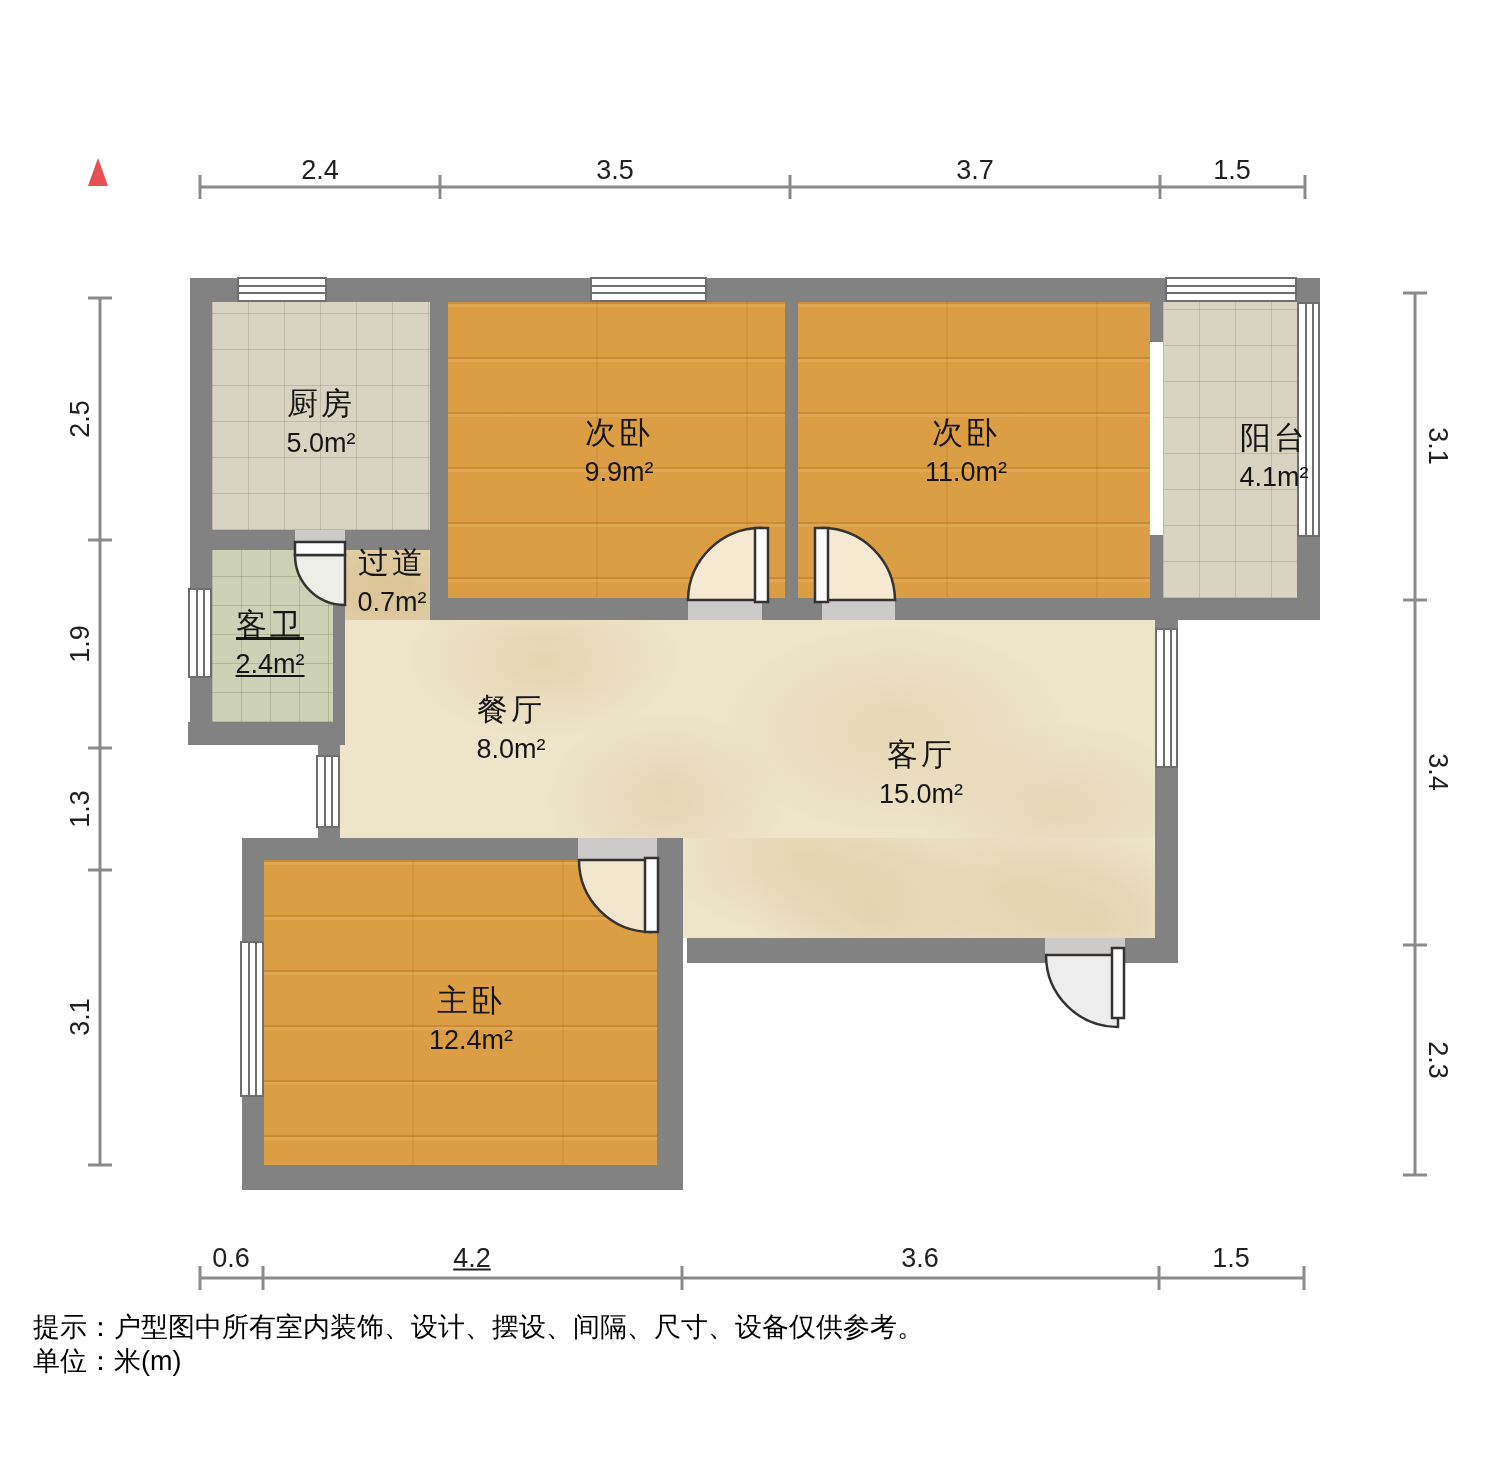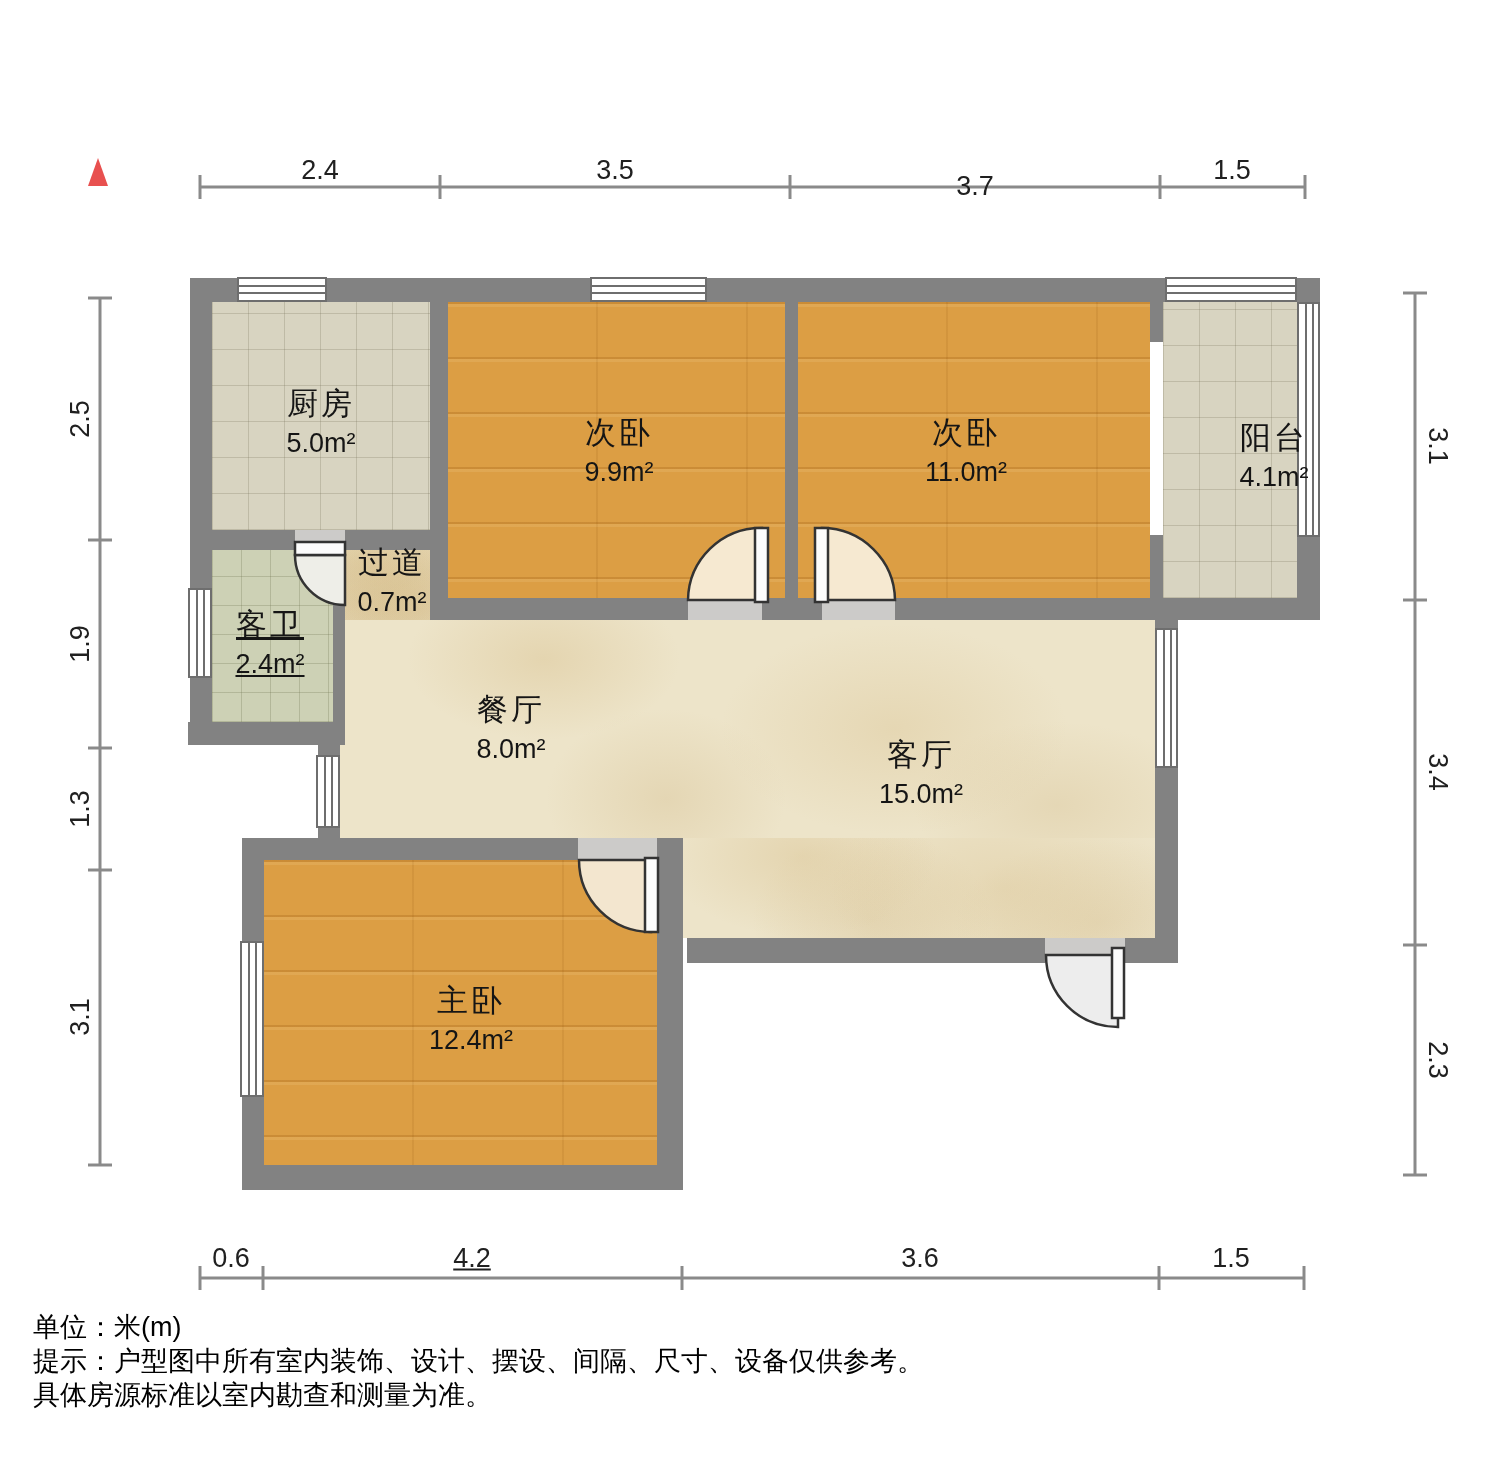--- a/index.html
+++ b/index.html
@@ -183,36 +183,35 @@
     <span class="name">客厅</span>
     <span class="area">15.0m²</span>
   </div>
   <div class="room-label" style="left:471px;top:980px;">
     <span class="name">主卧</span>
     <span class="area">12.4m²</span>
   </div>
 
   <span class="dim-label" style="left:320px;top:170px;">2.4</span>
   <span class="dim-label" style="left:615px;top:170px;">3.5</span>
-  <span class="dim-label" style="left:975px;top:186px;">3.7</span>
+  <span class="dim-label" style="left:975px;top:170px;">3.7</span>
   <span class="dim-label" style="left:1232px;top:170px;">1.5</span>
 
   <span class="dim-label" style="left:231px;top:1258px;">0.6</span>
   <span class="dim-label" style="left:472px;top:1258px;text-decoration:underline;">4.2</span>
   <span class="dim-label" style="left:920px;top:1258px;">3.6</span>
   <span class="dim-label" style="left:1231px;top:1258px;">1.5</span>
 
   <span class="dim-label rot-l" style="left:80px;top:419px;">2.5</span>
   <span class="dim-label rot-l" style="left:80px;top:644px;">1.9</span>
   <span class="dim-label rot-l" style="left:80px;top:809px;">1.3</span>
   <span class="dim-label rot-l" style="left:80px;top:1017px;">3.1</span>
 
   <span class="dim-label rot-r" style="left:1437px;top:446px;">3.1</span>
   <span class="dim-label rot-r" style="left:1437px;top:772px;">3.4</span>
   <span class="dim-label rot-r" style="left:1437px;top:1060px;">2.3</span>
 
   <div class="notes">
+    <div>提示：户型图中所有室内装饰、设计、摆设、间隔、尺寸、设备仅供参考。</div>
     <div>单位：米(m)</div>
-    <div>提示：户型图中所有室内装饰、设计、摆设、间隔、尺寸、设备仅供参考。</div>
-    <div>具体房源标准以室内勘查和测量为准。</div>
   </div>
 
 </div>
 
 </body></html>

